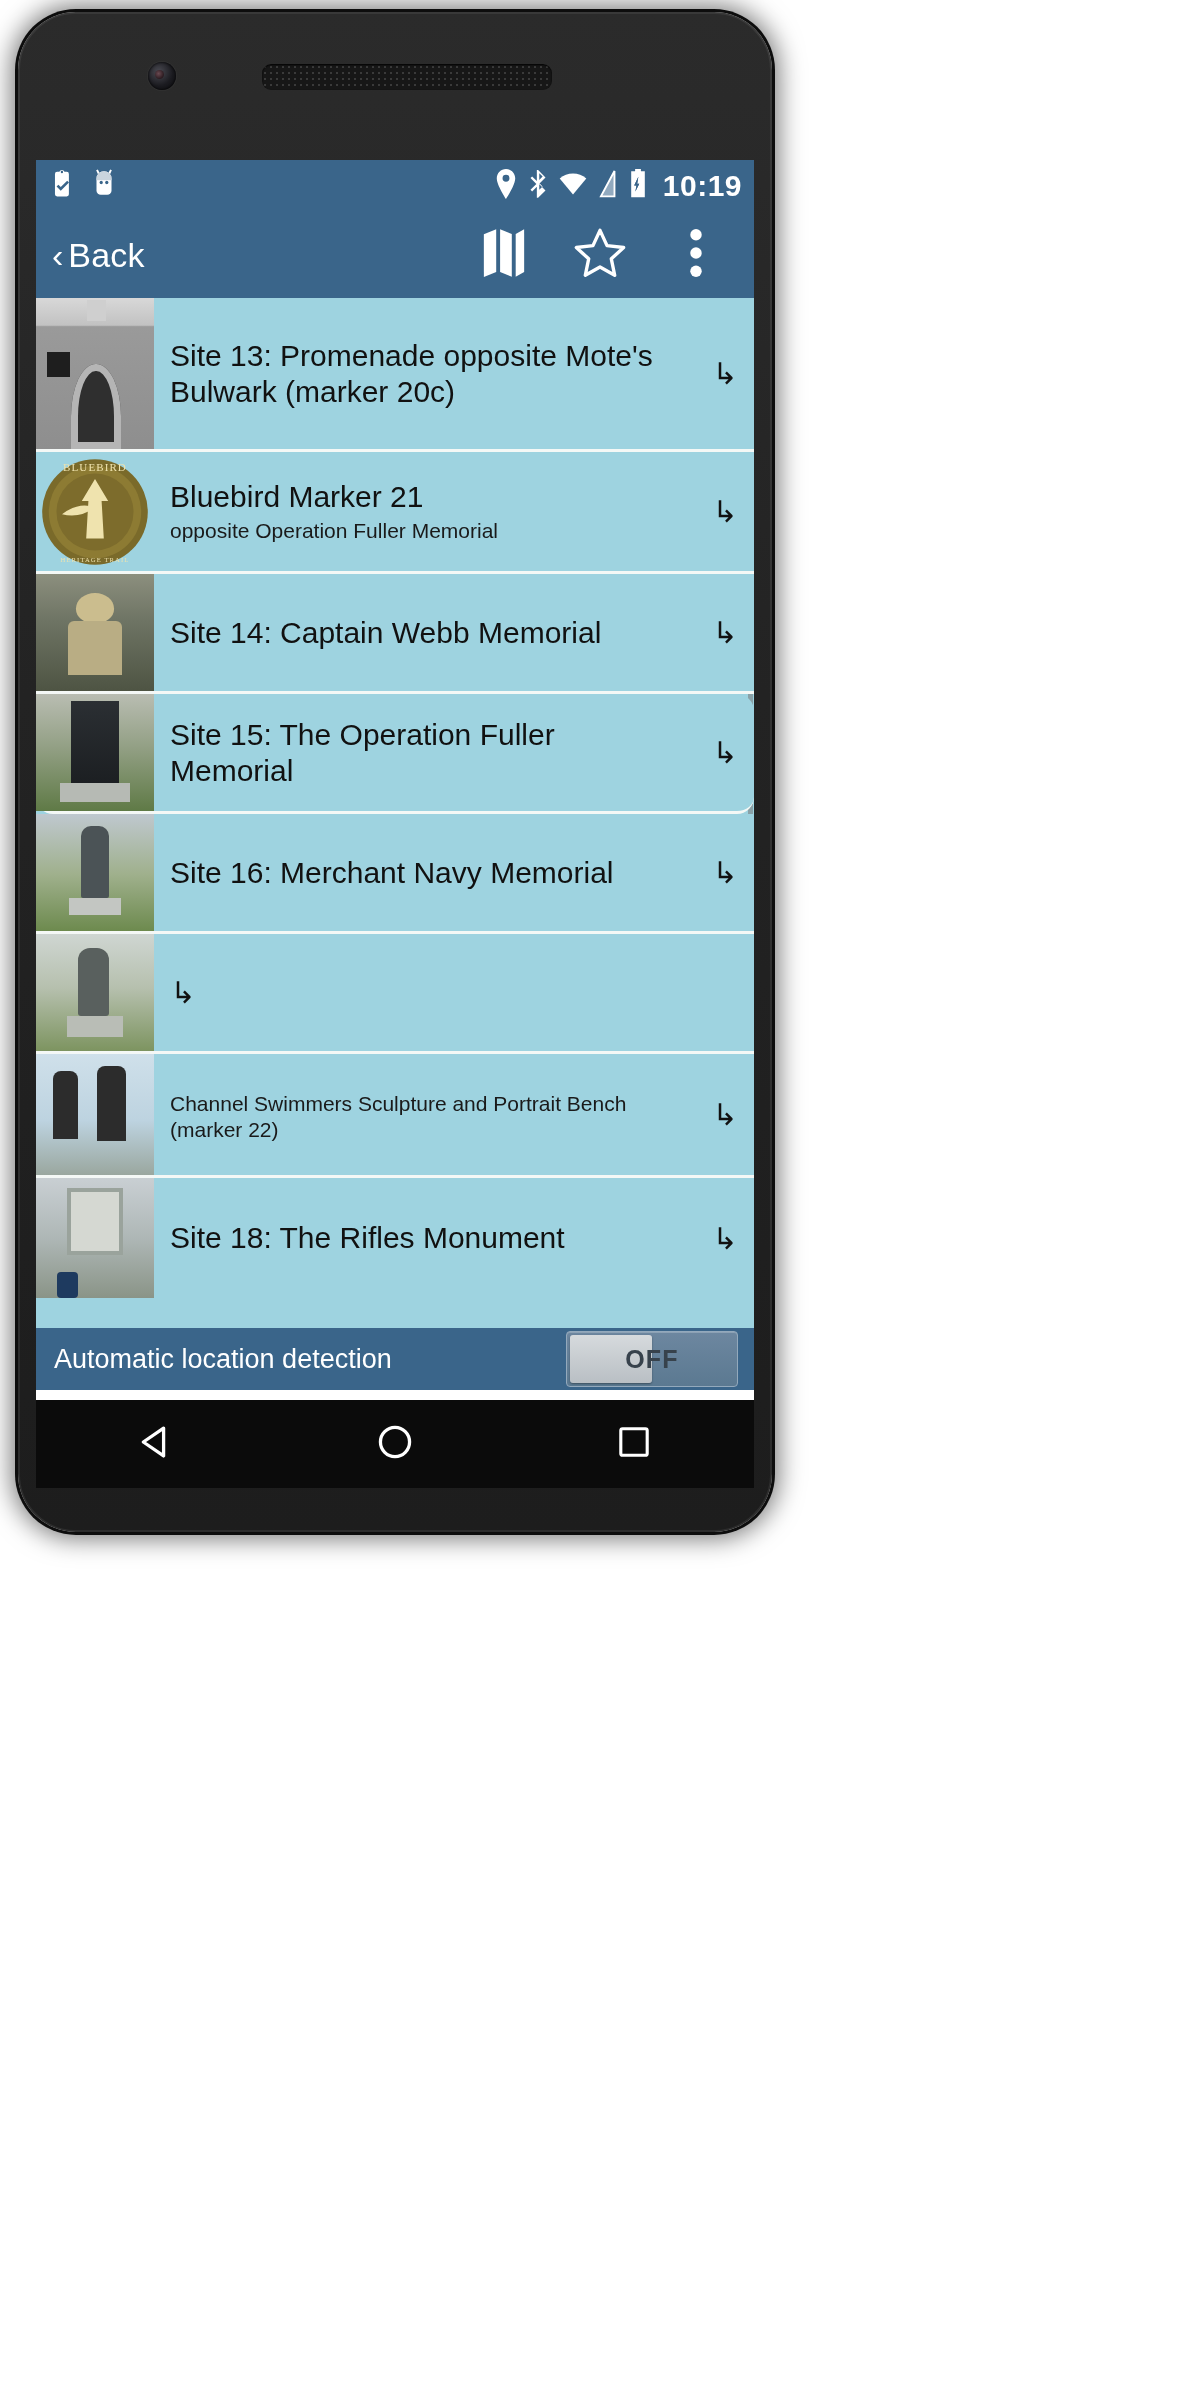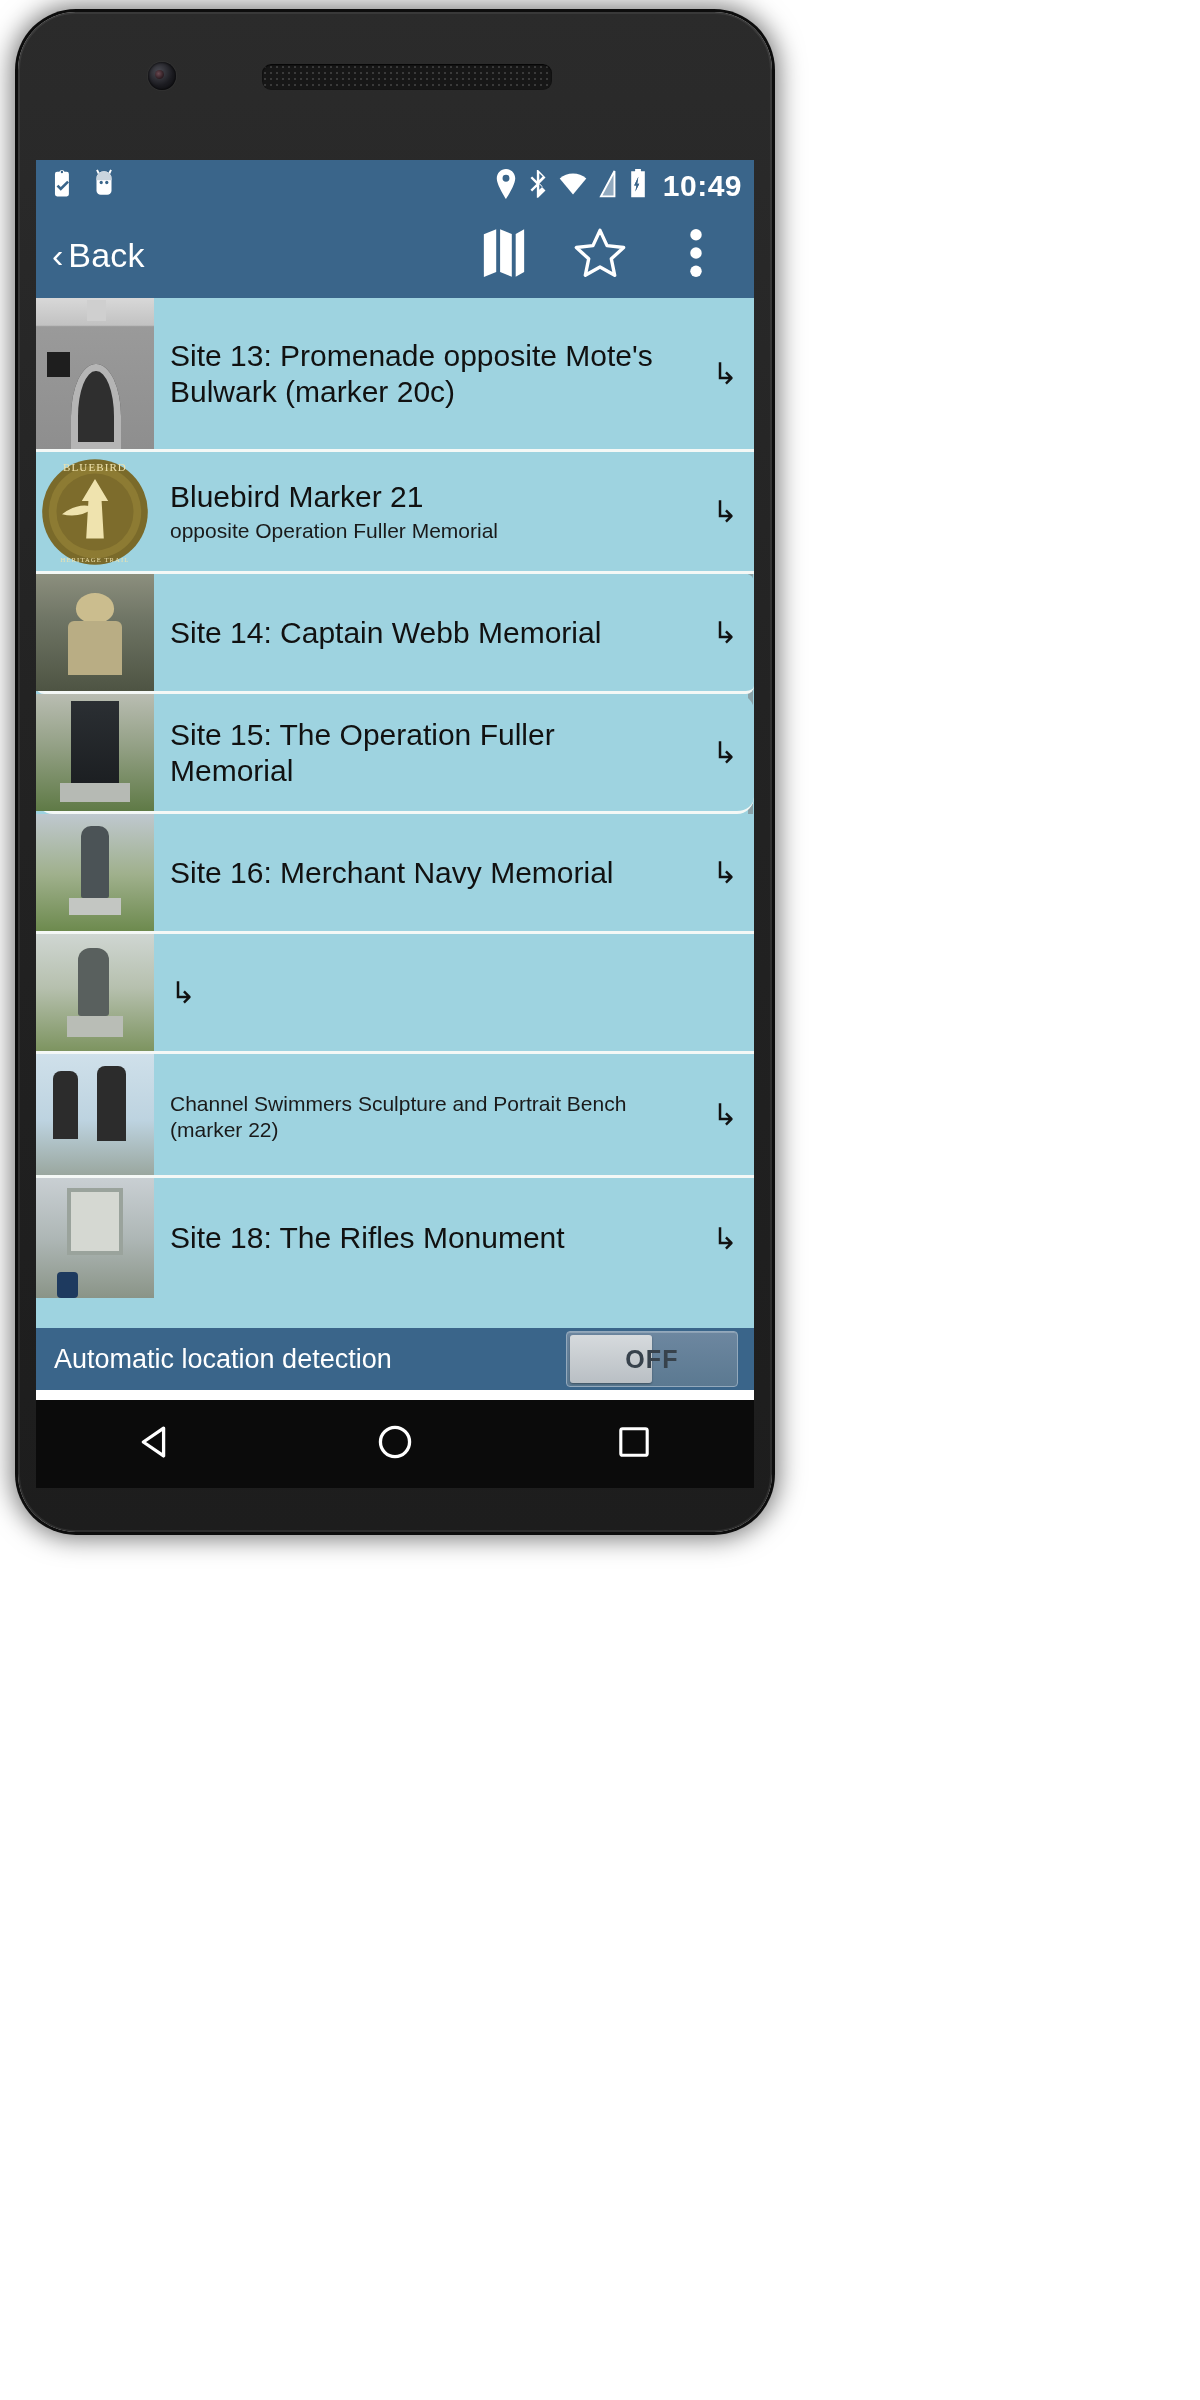--- a/index.html
+++ b/index.html
@@ -321,21 +321,21 @@
               <path fill="#fff" opacity=".45" d="M14 1 2.5 22.5h11.5z"></path>
               <path fill="none" stroke="#fff" stroke-width="1.6" d="M14 1 2.5 22.5h11.5z"></path>
             </svg>
         </span>
         <span class="sicon">
           <svg width="18" height="30" viewBox="0 0 15 26">
               <path fill="#fff" d="M10 0H5v2H1.6v22.4h11.8V2H10zM8.6 12.7l-3.4 6.9 1-5.3H4.2l3.6-7.6-1 6z"></path>
               <path fill="#3a658a" d="M8.6 12.7l-3.4 6.9 1-5.3H4.2l3.6-7.6-1 6z"></path>
             </svg>
         </span>
-        <span id="clock-text">10:49</span>
+        <span id="clock-text">10:19</span>
       </div>
     </div>
 
     <div id="action-bar">
       <div id="back-button">
         <span id="back-chevron">‹</span>
         <span id="back-label">Back</span>
       </div>
       <div id="action-icons">
         <div class="act-btn">
@@ -389,21 +389,21 @@
             <text x="50" y="95" font-size="6" font-family="Liberation Serif, serif" fill="#efe3ae" text-anchor="middle" letter-spacing="1">HERITAGE TRAIL</text>
           </svg>
         </div>
         <div class="row-body">
           <div class="row-title">Bluebird Marker 21</div>
           <div class="row-sub">opposite Operation Fuller Memorial</div>
         </div>
         <div class="row-arrow">↳</div>
       </div>
 
-      <div class="site-row" style="height:112px;border-radius:8px;">
+      <div class="site-row" style="height:112px;">
         <div class="thumb t-bust"></div>
         <div class="row-body">
           <div class="row-title">Site 14: Captain Webb Memorial</div>
         </div>
         <div class="row-arrow">↳</div>
       </div>
 
       <div class="site-row" style="height:112px;border-radius:17px;">
         <div class="thumb t-obelisk"></div>
         <div class="row-body">

